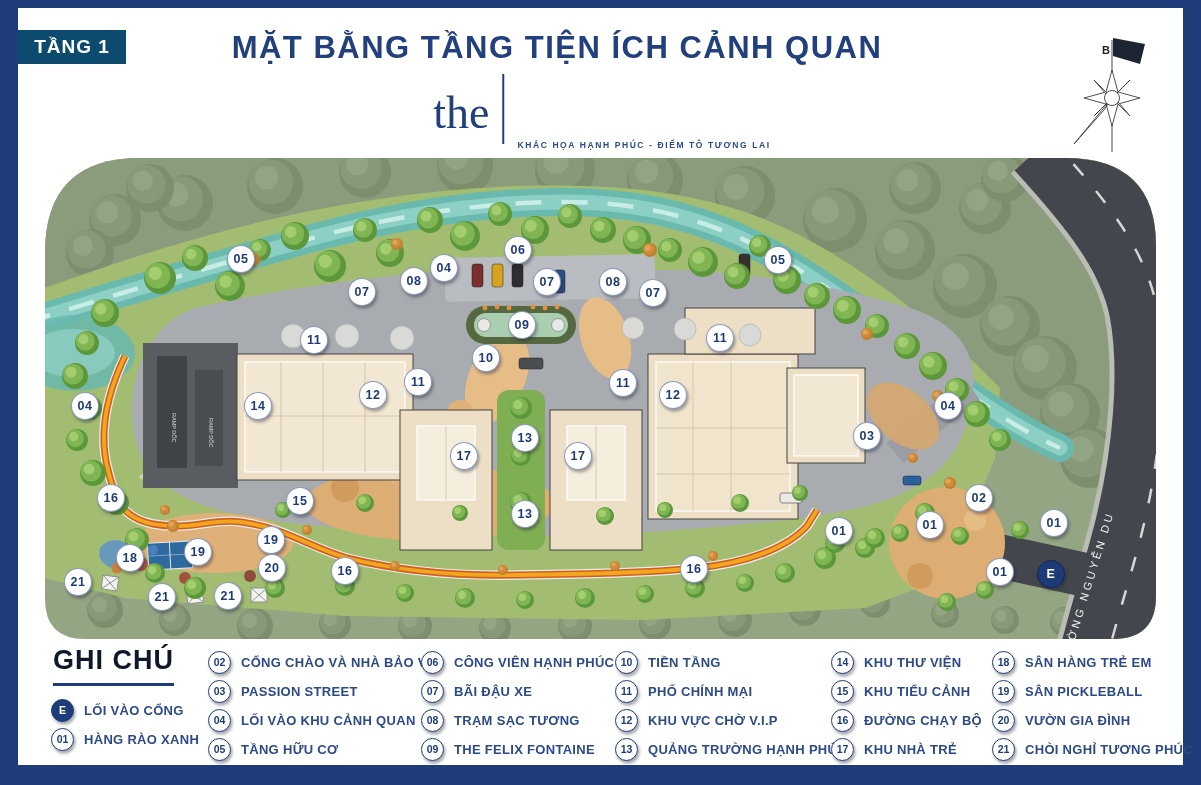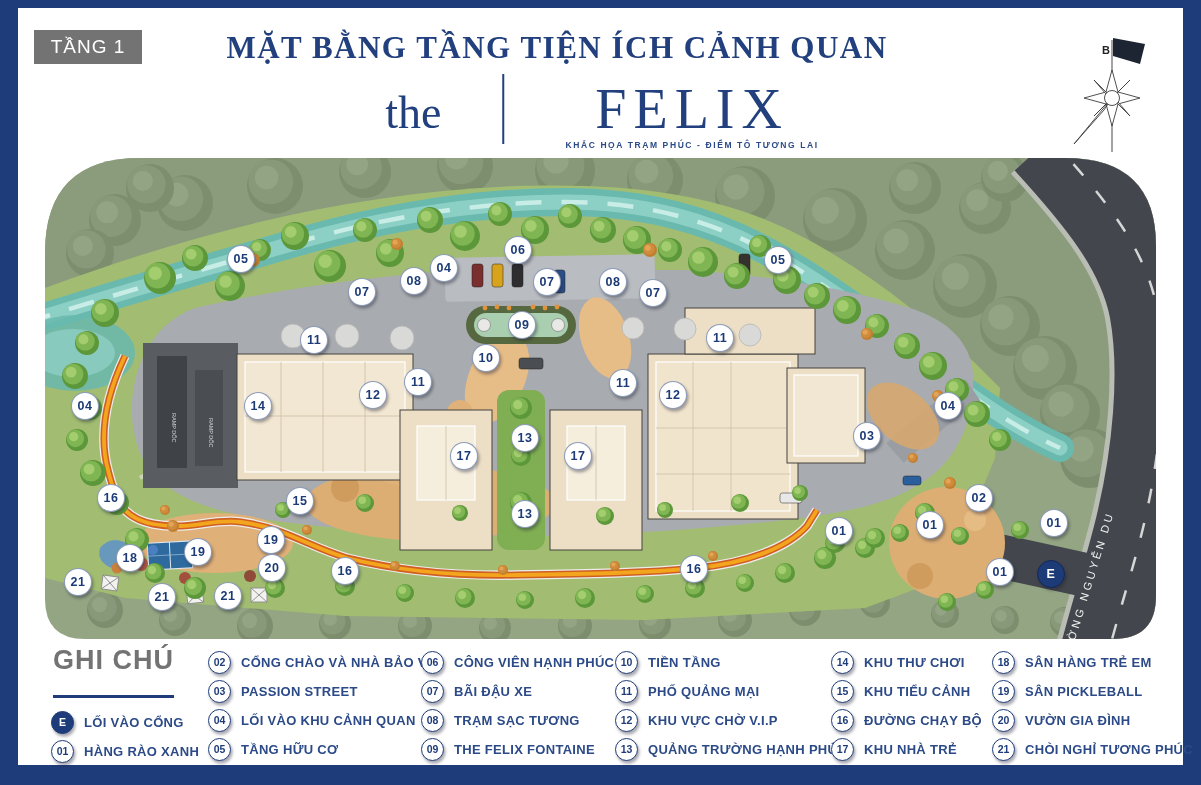--- a/index.html
+++ b/index.html
@@ -1,65 +1,64 @@
 <!DOCTYPE html>
 <html><head>
 <meta charset="utf-8">
 <style>
   html,body{margin:0;padding:0;}
   body{width:1201px;height:785px;position:relative;font-family:"Liberation Sans",sans-serif;background:#1e3c79;overflow:hidden;}
   .inner{position:absolute;left:18px;top:8px;width:1165px;height:757px;background:#ffffff;}
 
   
-  .floor-badge{position:absolute;left:16px;top:22px;width:108px;height:34px;background:#737373;color:#fff;
-    display:flex;align-items:center;justify-content:center;font-weight:normal;font-size:19px;letter-spacing:1px;}
+  .floor-badge{position:absolute;left:0;top:22px;width:108px;height:34px;background:#0c4a6e;color:#fff;
+    display:flex;align-items:center;justify-content:center;font-weight:bold;font-size:19px;letter-spacing:1px;}
   .page-title{position:absolute;left:539px;top:22px;transform:translateX(-50%);white-space:nowrap;
-    font-family:Liberation Serif, serif;font-size:31px;font-weight:600;color:#22407e;letter-spacing:1.5px;}
-  .logo{position:absolute;left:584px;top:66px;transform:translateX(-50%);display:flex;align-items:flex-end;gap:48px;}
+    font-family:Liberation Sans, sans-serif;font-size:31px;font-weight:600;color:#22407e;letter-spacing:1.5px;}
+  .logo{position:absolute;left:584px;top:66px;transform:translateX(-50%);display:flex;align-items:flex-end;}
   .logo .the{font-family:"Liberation Serif",serif;font-size:46px;color:#22407e;line-height:1;margin-bottom:14px;}
   .logo .div{width:2px;height:70px;background:#22407e;margin:0 13px 6px 13px;}
   .logo .col{display:flex;flex-direction:column;align-items:center;}
   .logo .felix{font-family:"Liberation Serif",serif;font-size:56px;color:#22407e;line-height:1;letter-spacing:7px;}
   .logo .tagline{font-size:8.5px;color:#2b4a87;letter-spacing:1.6px;margin-top:3px;white-space:nowrap;font-weight:bold;}
   .compass{position:absolute;left:1032px;top:22px;}
 
   
   .map{position:absolute;left:27px;top:150px;width:1111px;height:481px;}
   .map svg{position:absolute;left:0;top:0;}
   .marker{position:absolute;width:26px;height:26px;border-radius:50%;background:#fff;border:1px solid rgba(30,59,118,.5);
     color:#1d3b76;font-weight:bold;font-size:12.5px;display:flex;align-items:center;justify-content:center;
     box-shadow:1.5px 2.5px 3px rgba(30,30,50,.38);letter-spacing:.5px;}
   .marker.filled{background:#1d3b76;color:#fff;border:1.5px solid #12295a;}
 
   
   .legend{position:absolute;left:0;top:630px;width:1165px;height:135px;}
   .legend-col{position:absolute;}
-  .legend-title{font-size:27px;font-weight:bold;color:#737373;letter-spacing:1px;border-bottom:3.5px solid #1e3c79;
-    padding-bottom:19px;display:inline-block;margin:0 0 12px 2px;}
+  .legend-title{font-size:27px;font-weight:bold;color:#0f172a;letter-spacing:1px;border-bottom:3.5px solid #1e3c79;
+    padding-bottom:7px;display:inline-block;margin:0 0 12px 2px;}
   .legend-row{display:flex;align-items:center;height:24px;margin-bottom:5px;}
   .lbadge{width:23px;height:23px;border-radius:50%;background:#fff;border:1.6px solid #1e3c79;color:#1e3c79;
     font-weight:bold;font-size:10.5px;display:flex;align-items:center;justify-content:center;flex:0 0 auto;
     box-shadow:1.5px 2.5px 3px rgba(40,40,60,.4);box-sizing:border-box;}
   .lbadge.filled{background:#1e3c79;color:#fff;}
   .llabel{margin-left:10px;font-size:13px;font-weight:bold;color:#2b4a87;letter-spacing:.3px;white-space:nowrap;}
 </style>
 </head>
 <body>
 
 <div class="inner">
 
   <div class="floor-badge">TẦNG 1</div>
   <div class="page-title">MẶT BẰNG TẦNG TIỆN ÍCH CẢNH QUAN</div>
 
   <div class="logo">
     <span class="the">the</span>
     <span class="div"></span>
     <span class="col">
-      <span class="felix">FELIX</span>
-      <span class="tagline">KHẮC HỌA TRẠM PHÚC - ĐIỂM TÔ TƯƠNG LAI</span>
+      <span class="tagline">KHẮC HỌA HẠNH PHÚC - ĐIỂM TÔ TƯƠNG LAI</span>
     </span>
   </div>
 
   <svg class="compass" width="120" height="128" viewBox="0 0 120 128">
     <line x1="62" y1="10" x2="62" y2="122" stroke="#666" stroke-width="1.2"></line>
     <path d="M 63,8 L 95,14 L 90,34 L 63,26 Z" fill="#1d2533"></path>
     <text x="52" y="24" font-size="11" font-weight="bold" fill="#222" font-family="Liberation Sans,sans-serif">B</text>
     <g stroke="#3c3c3c" stroke-width=".9" fill="#ffffff">
       <path d="M 62,40 L 68,62 L 90,68 L 68,74 L 62,96 L 56,74 L 34,68 L 56,62 Z"></path>
       <path d="M 80,50 L 66,64 L 62,68 L 68,72 L 80,86 L 66,72 L 62,68 L 58,72 L 44,86 L 58,72 L 62,68 L 56,64 L 44,50 L 58,64 L 62,68 L 66,64 Z"></path>
@@ -684,35 +683,35 @@
           <span class="llabel">THE FELIX FONTAINE</span>
         </div>
       </div>
     <div class="legend-col" id="lcol3" style="left:597px;top:12px;">
         <div class="legend-row">
           <span class="lbadge">10</span>
           <span class="llabel">TIỀN TẦNG</span>
         </div>
         <div class="legend-row">
           <span class="lbadge">11</span>
-          <span class="llabel">PHỐ QUẢNG MẠI</span>
+          <span class="llabel">PHỐ CHÍNH MẠI</span>
         </div>
         <div class="legend-row">
           <span class="lbadge">12</span>
           <span class="llabel">KHU VỰC CHỜ V.I.P</span>
         </div>
         <div class="legend-row">
           <span class="lbadge">13</span>
           <span class="llabel">QUẢNG TRƯỜNG HẠNH PHÚC</span>
         </div>
       </div>
     <div class="legend-col" id="lcol4" style="left:813px;top:12px;">
         <div class="legend-row">
           <span class="lbadge">14</span>
-          <span class="llabel">KHU THƯ CHƠI</span>
+          <span class="llabel">KHU THƯ VIỆN</span>
         </div>
         <div class="legend-row">
           <span class="lbadge">15</span>
           <span class="llabel">KHU TIỂU CẢNH</span>
         </div>
         <div class="legend-row">
           <span class="lbadge">16</span>
           <span class="llabel">ĐƯỜNG CHẠY BỘ</span>
         </div>
         <div class="legend-row">

